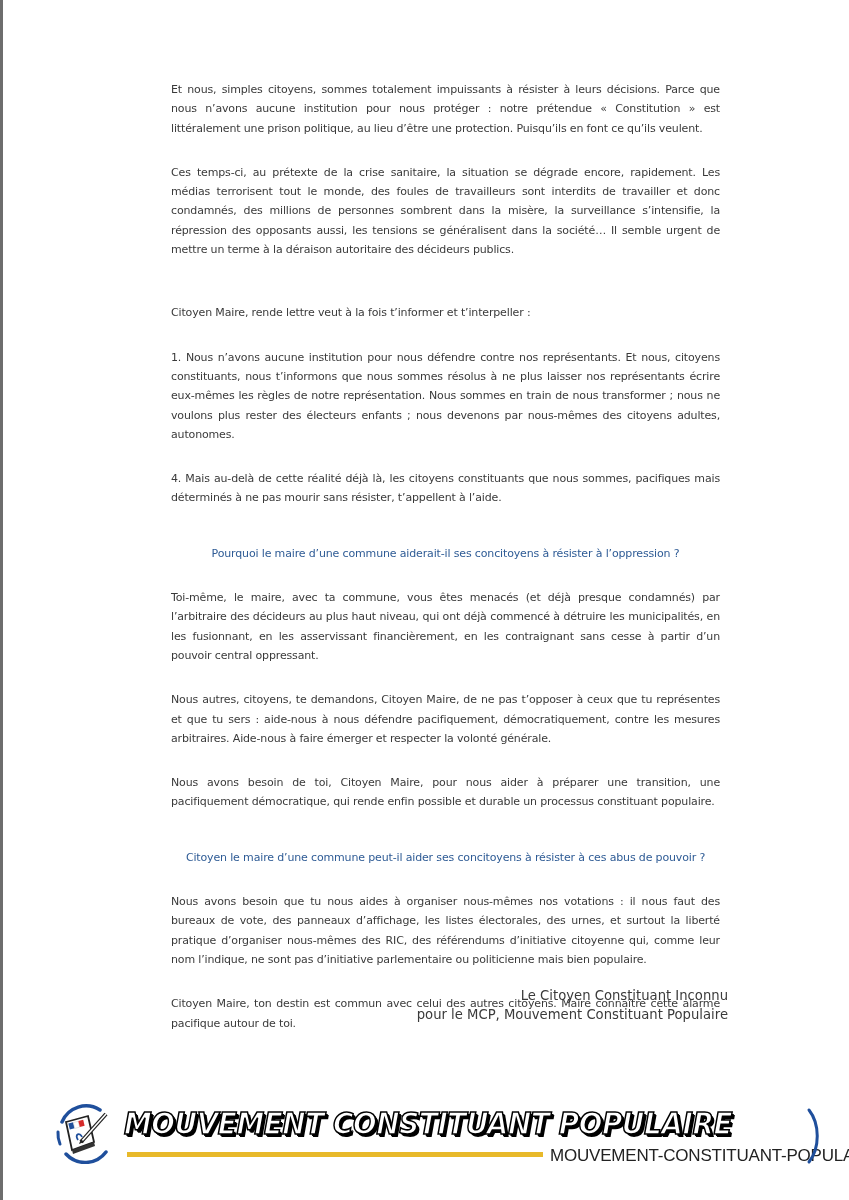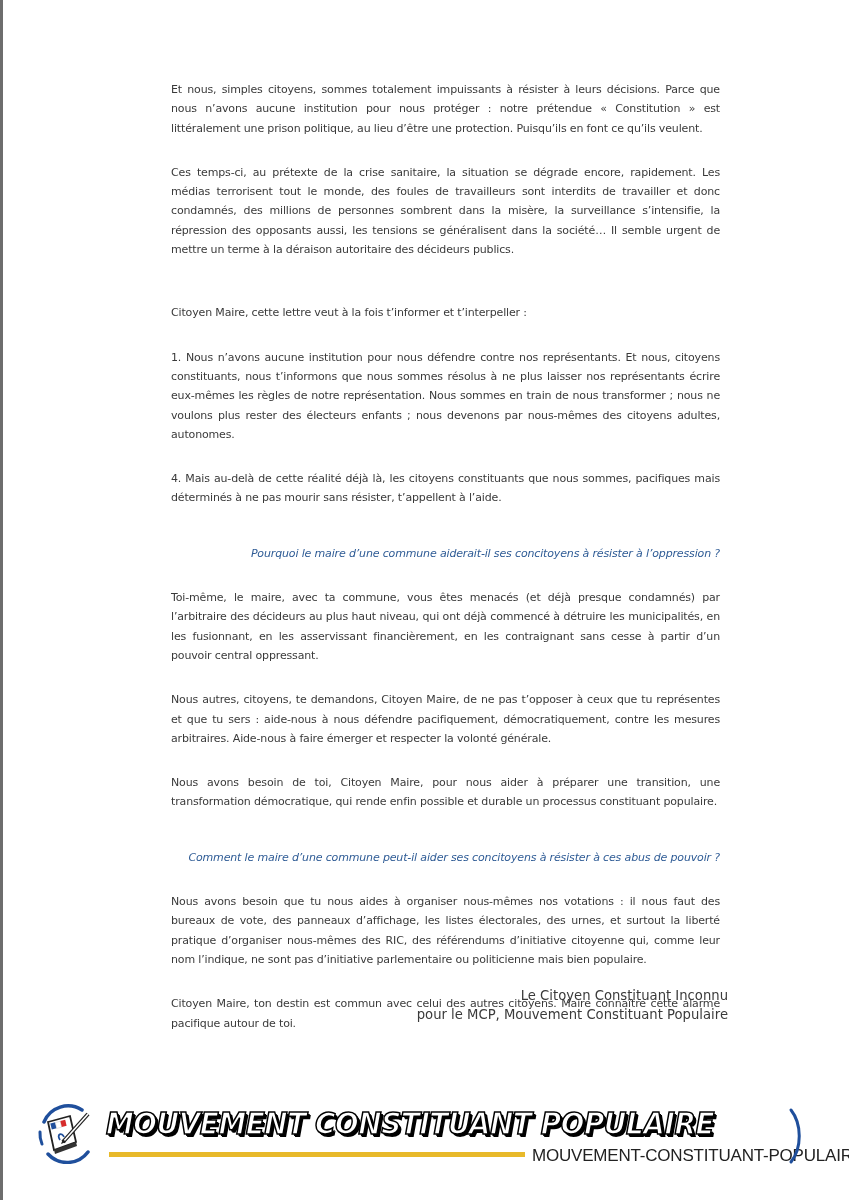--- a/index.html
+++ b/index.html
@@ -3,54 +3,54 @@
 <meta charset="utf-8">
 <style>
   html, body { margin: 0; padding: 0; background: #ffffff; }
   body { width: 849px; height: 1200px; position: relative; overflow: hidden; font-family: "DejaVu Sans", sans-serif; color: #3a3a3a; }
   .left-edge { position: absolute; left: 0; top: 0; width: 3px; height: 1200px; background: #6d6d6d; }
   .content { position: absolute; left: 163px; top: 72px; width: 565px; }
   p { margin: 8px; font-size: 11px; line-height: 19.3px; text-align: justify; letter-spacing: -0.15px; }
   .gap-s { height: 9px; }
   .gap-l { height: 28px; }
   .gap-m { height: 20px; }
-  .q { color: #2e5b95; font-style: italic; text-align: right; }
+  .q { color: #2e5b95; text-align: center; }
   .signature { position: absolute; right: 121px; top: 986px; text-align: right; font-size: 13.2px; line-height: 19px; color: #3a3a3a; }
-  .footer { position: absolute; left: 36px; top: 1102px; width: 780px; height: 70px; }
+  .footer { position: absolute; left: 54px; top: 1102px; width: 780px; height: 70px; }
   .logo-icon { position: absolute; left: 0; top: 2px; width: 62px; height: 60px; }
   .logo-title { position: absolute; left: 70px; top: 4px; font-family: "DejaVu Sans", sans-serif; font-weight: bold; font-style: italic; font-size: 30px; letter-spacing: -0.5px; color: #ffffff; -webkit-text-stroke: 1.6px #000; text-shadow: 2px 2px 0 #000, 3px 3px 0 #000; white-space: nowrap; transform: scaleX(0.93); transform-origin: left; }
   .logo-bar { position: absolute; left: 73px; top: 50px; width: 416px; height: 5px; background: #e8b92a; }
   .logo-url { position: absolute; left: 496px; top: 44px; font-family: "Liberation Sans", sans-serif; font-size: 17px; color: #222; letter-spacing: -0.2px; white-space: nowrap; }
   .logo-paren { position: absolute; left: 752px; top: 4px; width: 16px; height: 60px; }
 </style>
 </head>
 <body>
 
 <div class="left-edge"></div>
 
 <div class="content">
   <p>Et nous, simples citoyens, sommes totalement impuissants à résister à leurs décisions. Parce que nous n’avons aucune institution pour nous protéger : notre prétendue « Constitution » est littéralement une prison politique, au lieu d’être une protection. Puisqu’ils en font ce qu’ils veulent.</p>
   <div class="gap-s"></div>
   <p>Ces temps-ci, au prétexte de la crise sanitaire, la situation se dégrade encore, rapidement. Les médias terrorisent tout le monde, des foules de travailleurs sont interdits de travailler et donc condamnés, des millions de personnes sombrent dans la misère, la surveillance s’intensifie, la répression des opposants aussi, les tensions se généralisent dans la société… Il semble urgent de mettre un terme à la déraison autoritaire des décideurs publics.</p>
   <div class="gap-l"></div>
-  <p>Citoyen Maire, cette lettre veut à la fois t’informer et t’interpeller :</p>
+  <p>Citoyen Maire, rende lettre veut à la fois t’informer et t’interpeller :</p>
   <div class="gap-s"></div>
   <p>1. Nous n’avons aucune institution pour nous défendre contre nos représentants. Et nous, citoyens constituants, nous t’informons que nous sommes résolus à ne plus laisser nos représentants écrire eux-mêmes les règles de notre représentation. Nous sommes en train de nous transformer ; nous ne voulons plus rester des électeurs enfants ; nous devenons par nous-mêmes des citoyens adultes, autonomes.</p>
   <div class="gap-s"></div>
   <p>4. Mais au-delà de cette réalité déjà là, les citoyens constituants que nous sommes, pacifiques mais déterminés à ne pas mourir sans résister, t’appellent à l’aide.</p>
   <div class="gap-m"></div>
   <p class="q">Pourquoi le maire d’une commune aiderait-il ses concitoyens à résister à l’oppression ?</p>
   <div class="gap-s"></div>
   <p>Toi-même, le maire, avec ta commune, vous êtes menacés (et déjà presque condamnés) par l’arbitraire des décideurs au plus haut niveau, qui ont déjà commencé à détruire les municipalités, en les fusionnant, en les asservissant financièrement, en les contraignant sans cesse à partir d’un pouvoir central oppressant.</p>
   <div class="gap-s"></div>
   <p>Nous autres, citoyens, te demandons, Citoyen Maire, de ne pas t’opposer à ceux que tu représentes et que tu sers : aide-nous à nous défendre pacifiquement, démocratiquement, contre les mesures arbitraires. Aide-nous à faire émerger et respecter la volonté générale.</p>
   <div class="gap-s"></div>
-  <p>Nous avons besoin de toi, Citoyen Maire, pour nous aider à préparer une transition, une transformation démocratique, qui rende enfin possible et durable un processus constituant populaire.</p>
+  <p>Nous avons besoin de toi, Citoyen Maire, pour nous aider à préparer une transition, une pacifiquement démocratique, qui rende enfin possible et durable un processus constituant populaire.</p>
   <div class="gap-m"></div>
-  <p class="q">Comment le maire d’une commune peut-il aider ses concitoyens à résister à ces abus de pouvoir ?</p>
+  <p class="q">Citoyen le maire d’une commune peut-il aider ses concitoyens à résister à ces abus de pouvoir ?</p>
   <div class="gap-s"></div>
   <p>Nous avons besoin que tu nous aides à organiser nous-mêmes nos votations : il nous faut des bureaux de vote, des panneaux d’affichage, les listes électorales, des urnes, et surtout la liberté pratique d’organiser nous-mêmes des RIC, des référendums d’initiative citoyenne qui, comme leur nom l’indique, ne sont pas d’initiative parlementaire ou politicienne mais bien populaire.</p>
   <div class="gap-s"></div>
   <p>Citoyen Maire, ton destin est commun avec celui des autres citoyens. Maire connaître cette alarme pacifique autour de toi.</p>
   <div class="gap-s"></div>
 </div>
 
 <div class="signature">
   <div>Le Citoyen Constituant Inconnu</div>
   <div>pour le MCP, Mouvement Constituant Populaire</div>

